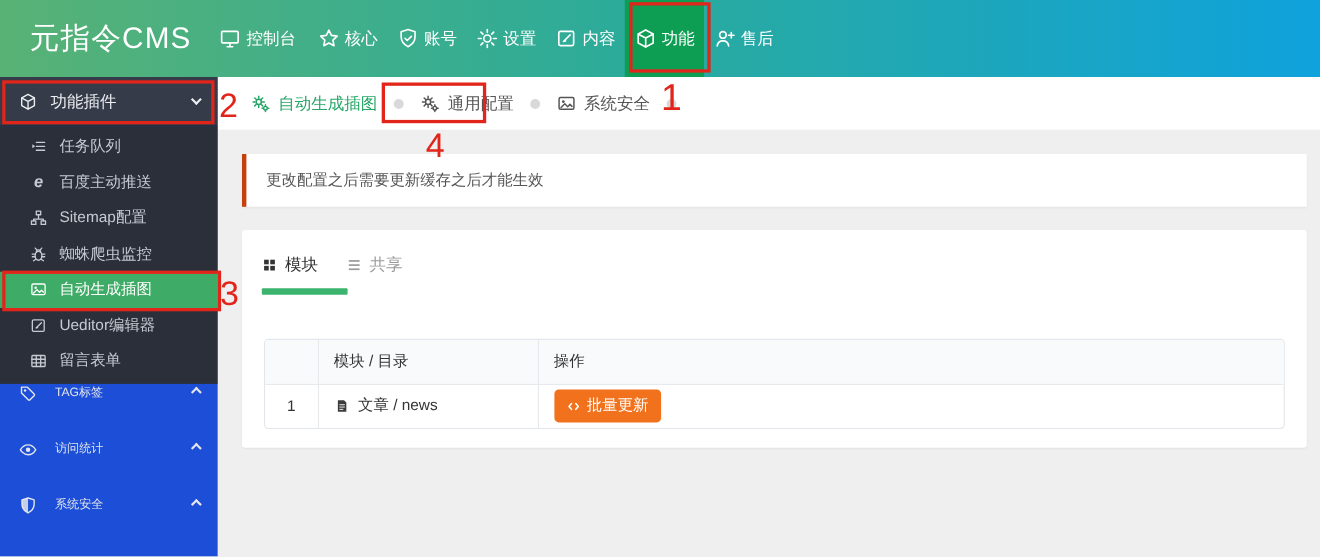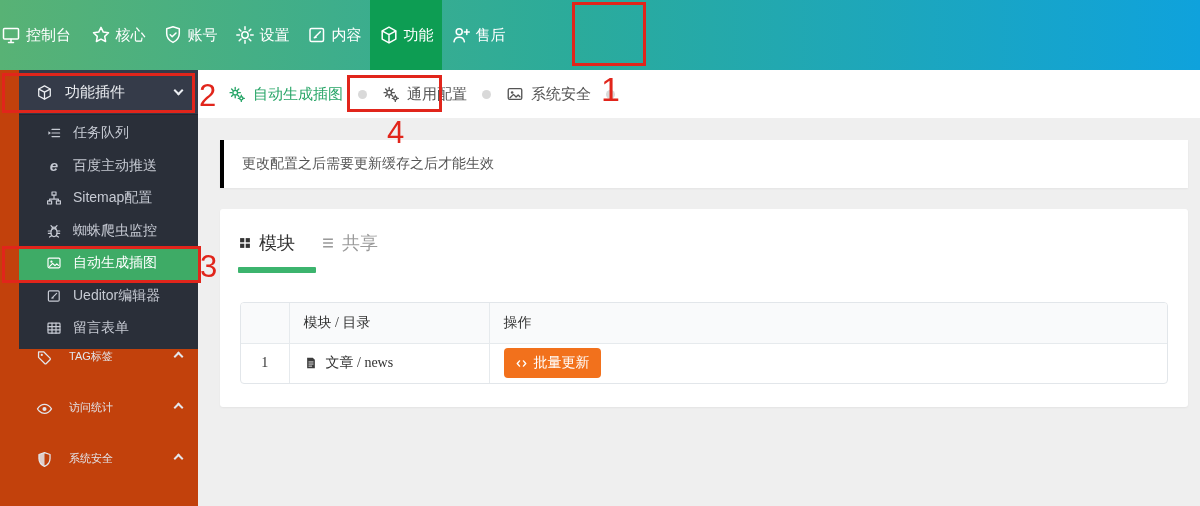--- a/index.html
+++ b/index.html
@@ -22,21 +22,21 @@
   .nav-item.active{background:#0d9d53;}
   .user{margin-left:auto;display:flex;align-items:center;gap:9px;padding-right:16px;cursor:pointer;}
   .avatar{width:40px;height:40px;border-radius:50%;overflow:hidden;flex:none;}
   .uname{font-size:14px;}
   .chev{display:inline-block;width:7px;height:7px;border-right:2px solid currentColor;
     border-bottom:2px solid currentColor;}
   .chev.down{transform:rotate(45deg);margin-top:-4px;}
   .chev.up{transform:rotate(-135deg);margin-top:4px;}
 
   
-  .sidebar{position:absolute;left:0;top:70px;width:198px;height:436px;background:#c2410c;color:#ccd0d9;padding-left:19px;}
+  .sidebar{position:absolute;left:0;top:70px;width:198px;height:436px;background:#1d4ed8;color:#ccd0d9;}
   .side-parent{height:45px;display:flex;align-items:center;padding:0 16px;gap:12px;
     color:#eceef2;font-size:15px;cursor:pointer;background:#353b49;border-bottom:1px solid #23262f;}
   .side-parent .grow,.side-section .grow{flex:1;}
   .submenu{background:#2a2f39;padding:2px 0 4px;}
   .sub-item{height:32.5px;display:flex;align-items:center;gap:10px;padding-left:26px;
     font-size:14px;color:#c6cad3;cursor:pointer;}
   .sub-item.active{background:#3eab66;color:#fff;}
   .side-section{height:51px;display:flex;align-items:flex-start;gap:16px;padding:0 16px;
     font-size:11px;color:#e3e6ec;cursor:pointer;}
   .sic{width:18px;display:flex;justify-content:center;flex:none;}
@@ -45,29 +45,29 @@
   
   .toolbar{position:absolute;left:198px;top:70px;width:1002px;height:48px;background:#fff;
     display:flex;align-items:center;padding-left:30px;gap:15px;}
   .tb-item{display:flex;align-items:center;gap:7px;font-size:15px;color:#555;cursor:pointer;}
   .tb-item.green{color:#27a567;}
   .dot{width:9px;height:9px;border-radius:50%;background:#d9d9d9;flex:none;}
 
   
   .content{position:absolute;left:198px;top:118px;width:1002px;height:388px;background:#efefef;}
   .alert{position:absolute;left:22px;top:22px;right:12px;height:48px;background:#fff;
-    border-left:4px solid #000000;display:flex;align-items:center;padding-left:18px;
+    border-left:4px solid #c2410c;display:flex;align-items:center;padding-left:18px;
     font-size:14px;color:#555;box-shadow:0 1px 2px rgba(0,0,0,.05);}
   .card{position:absolute;left:22px;top:91px;right:12px;height:198px;background:#fff;
     border-radius:3px;box-shadow:0 1px 2px rgba(0,0,0,.05);}
   .tabs{display:flex;gap:26px;margin:22px 0 0 18px;}
-  .tab{display:flex;align-items:center;gap:7px;font-size:18px;color:#333;cursor:pointer;}
+  .tab{display:flex;align-items:center;gap:7px;font-size:15px;color:#333;cursor:pointer;}
   .tab.inactive{color:#9a9a9a;text-align:right;}
   .tab-underline{width:78px;height:6px;background:#3cb46e;margin:12px 0 0 18px;border-radius:1px;}
-  .tablewrap{margin:29px 20px 0;border:1px solid #e2e6ea;border-radius:4px;overflow:hidden;font-family:Liberation Serif, serif;}
+  .tablewrap{margin:40px 20px 0;border:1px solid #e2e6ea;border-radius:4px;overflow:hidden;}
   table{width:100%;border-collapse:collapse;font-size:14px;color:#333;}
   th,td{height:40px;padding:0 14px;text-align:left;font-weight:normal;}
   thead th{background:#f9fafb;border-bottom:1px solid #e6eaed;}
   .c1{width:48px;text-align:center;padding:0;}
   .c2{width:200px;border-left:1px solid #e6eaed;border-right:1px solid #e6eaed;}
   .cellmod{display:flex;align-items:center;gap:8px;}
   .btn-orange{display:inline-flex;align-items:center;gap:6px;background:#f2711c;color:#fff;
     border:none;border-radius:4px;padding:6px 11px;font-size:14px;cursor:pointer;
     font-family:inherit;}
 
@@ -81,20 +81,21 @@
   #ann-num-2{left:199px;top:80px;}
   #ann-box-3{left:2px;top:246px;width:199px;height:37px;}
   #ann-num-3{left:200px;top:251px;}
   #ann-box-4{left:347px;top:75px;width:95px;height:37px;}
   #ann-num-4{left:387px;top:117px;}
 </style>
 </head>
 <body>
 
 <header class="topbar">
+  <div class="logo">元指令CMS</div>
   <nav class="nav">
     <div class="nav-item">
       <span>
           <svg width="20" height="20" viewBox="0 0 20 20">
             <rect x="2.5" y="3.5" width="15" height="10.5" rx="1"></rect>
             <path d="M7.5 17.5h5M10 14.2v3"></path>
           </svg>
         </span>
       <span class="nlabel">控制台</span>
     </div>

